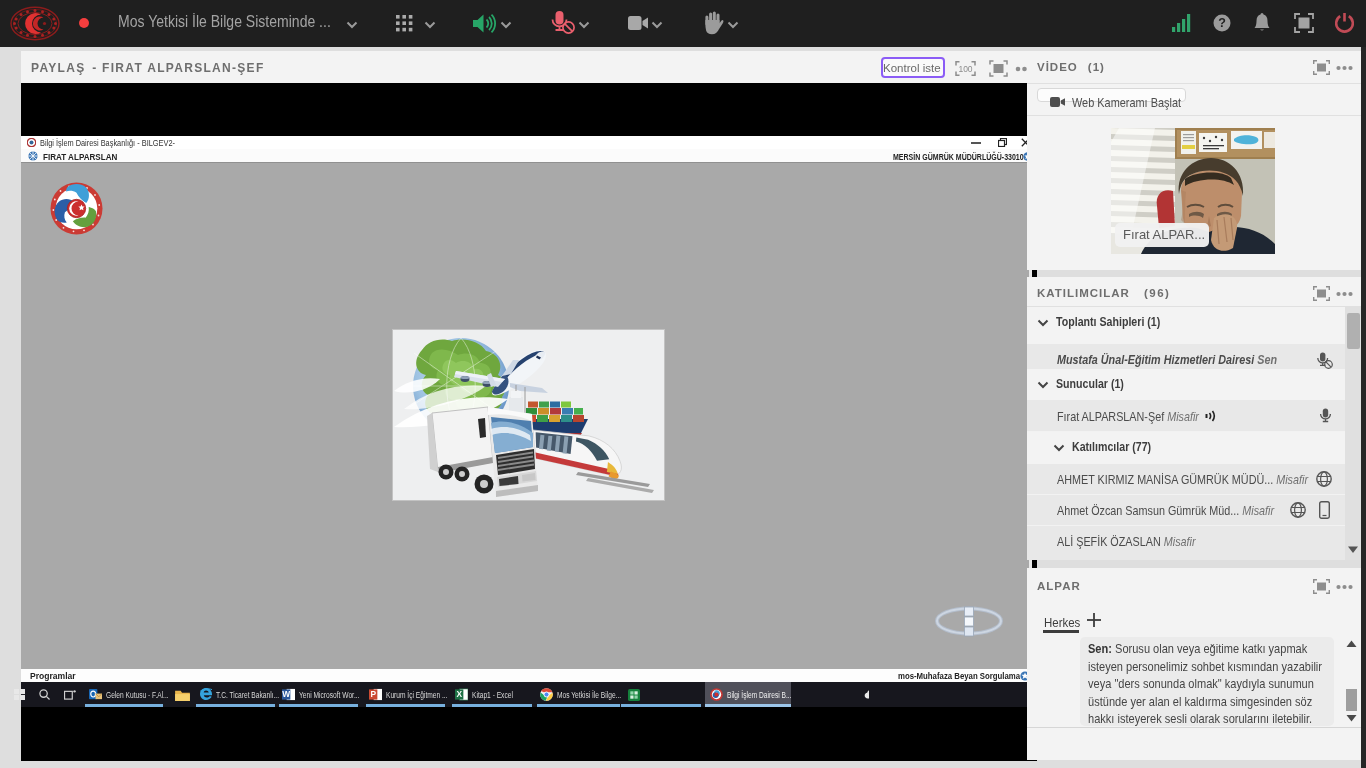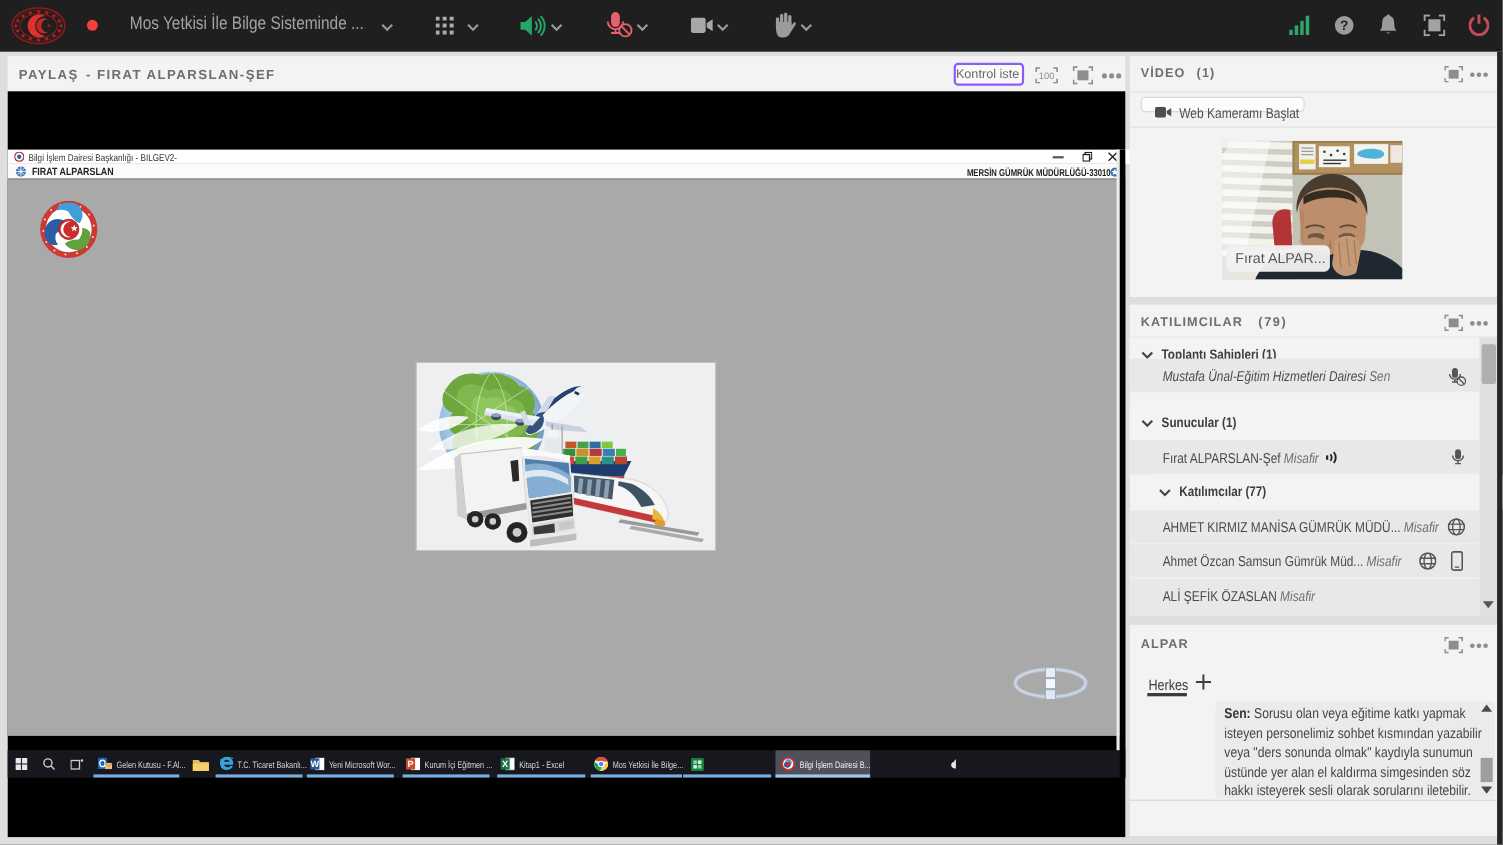--- a/index.html
+++ b/index.html
@@ -5,21 +5,21 @@
   * { margin:0; padding:0; box-sizing:border-box; }
   html,body { width:1366px; height:768px; overflow:hidden; }
   body { font-family:"Liberation Sans", sans-serif; background:#dedede; position:relative; }
   .abs { position:absolute; }
   .sx { transform-origin:left top; white-space:nowrap; }
   #topbar { left:0; top:0; width:1366px; height:47px; background:#1f1f1f; }
   #title { left:118px; top:12px; font-size:16.5px; color:#a3a3a3; transform:scaleX(0.85); }
   .chev { width:12px; height:12px; }
   .pod { background:#f3f3f3; }
   .podtitle { position:absolute; left:10px; top:10px; font-size:11.5px; font-weight:bold; color:#6e6e6e; letter-spacing:1px; white-space:nowrap; }
-  #share { left:7px; top:51px; width:1016px; height:710px;padding-left:30px; }
+  #share { left:21px; top:51px; width:1016px; height:710px;padding-left:30px; }
   #sharecontent { left:0; top:32px; width:1016px; height:678px; background:#000; }
   #kontrol { left:860px; top:6px; width:64px; height:21px; border:2px solid #8b5cf6; border-radius:4px; background:#fafafa; color:#6a6a6a; font-size:11.5px; line-height:19px; }
   #desktop { left:0; top:53px; width:1016px; height:571px; }
   #wtitle { left:0; top:0; width:1192px; height:13px; background:#ffffff; }
   #wbar2 { left:0; top:13px; width:1016px; height:14px; background:#fbfbfb; border-bottom:1px solid #909090; }
   #wgray { left:0; top:27px; width:1016px; height:506px; background:#a9a9a9; }
   #wprog { left:0; top:533px; width:1016px; height:13px; background:#fdfdfd; }
   #wtask { left:0; top:546px; width:1016px; height:25px; background:#17171e; }
   .tbtxt { position:absolute; top:7.5px; font-size:8.5px; color:#d8d8d8; white-space:nowrap; transform:scaleX(0.78); transform-origin:left top; }
   .strip { position:absolute; bottom:0; height:3.5px; background:#77b0de; }
@@ -347,20 +347,28 @@
             <path d="M104 162 L146 156 L146 162 L104 168 Z" fill="#bdbdbd"></path>
           </g>
         </svg>
 
         <svg class="abs" style="left:912px; top:441px;" width="72" height="36" viewBox="0 0 72 36">
           <ellipse cx="36" cy="17" rx="32" ry="12.5" fill="none" stroke="#b3bdcb" stroke-width="4"></ellipse>
           <ellipse cx="36" cy="17" rx="32" ry="12.5" fill="none" stroke="#cdd6e2" stroke-width="2"></ellipse>
           <rect x="31.5" y="3" width="9" height="9" fill="#e8eef7" stroke="#9aa7b8" stroke-width="0.8"></rect>
           <rect x="31.5" y="13" width="9" height="9" fill="#f5f8fc" stroke="#9aa7b8" stroke-width="0.8"></rect>
           <rect x="31.5" y="23" width="9" height="9" fill="#dfe7f2" stroke="#9aa7b8" stroke-width="0.8"></rect>
+        </svg>
+      </div>
+      <div id="wprog" class="abs">
+        <div class="abs sx" style="left:9px; top:1px; font-size:9.5px; font-weight:bold; color:#222; transform:scaleX(0.9);">Programlar</div>
+        <div class="abs sx" style="left:877px; top:1px; font-size:9.5px; font-weight:bold; color:#222; transform:scaleX(0.82);">mos-Muhafaza Beyan Sorgulama</div>
+        <svg class="abs" style="left:999px; top:1.5px;" width="10" height="10" viewBox="0 0 10 10">
+          <circle cx="5" cy="5" r="4.6" fill="#3a75b5"></circle>
+          <path d="M5 1.5 L6 3.8 L8.5 3.8 L6.6 5.5 L7.4 8 L5 6.6 L2.6 8 L3.4 5.5 L1.5 3.8 L4 3.8 Z" fill="#fff"></path>
         </svg>
       </div>
       <div id="wtask" class="abs"></div>
       <div class="abs" style="left:1008px; top:0; width:3px; height:546px; background:#e9e9e9;"></div>
       <div class="abs" style="left:1011px; top:0; width:5px; height:571px; background:#000;"></div>
     </div>
   </div>
 </div>
 
 <div class="abs" style="left:5px; top:682px; width:864px; height:25px; overflow:hidden;">
@@ -546,21 +554,21 @@
     </g>
     <path d="M30 126 C38 108 56 98 86 100 L98 104 C122 94 148 100 164 116 L164 126 Z" fill="#1f2733"></path>
     <path d="M103 90 C116 82 127 88 126 100 L122 120 C112 126 102 122 100 112 Z" fill="#c49a76"></path>
     <path d="M106 92 L108 116 M113 89 L116 114 M120 90 L122 112" stroke="#a87c5c" stroke-width="1.2" fill="none"></path>
     <rect x="4" y="95" width="94" height="24" rx="5" fill="#f1f1f1" opacity="0.96"></rect>
     <text x="12" y="111" font-size="13" fill="#5a5a5a" font-family="Liberation Sans">Fırat ALPAR...</text>
   </svg>
 </div>
 
 <div id="parts" class="pod abs">
-  <div class="podtitle">KATILIMCILAR<span style="margin-left:14px; letter-spacing:1.5px;">(79)</span></div>
+  <div class="podtitle">KATILIMCILAR<span style="margin-left:14px; letter-spacing:1.5px;">(96)</span></div>
   <svg class="abs" style="left:286px; top:9px;" width="17" height="15" viewBox="0 0 17 15">
     <rect x="4" y="3.5" width="9" height="8" fill="#8d8d8d"></rect>
     <g stroke="#8d8d8d" stroke-width="1.4" fill="none">
       <path d="M4 0.7 L0.7 0.7 L0.7 4"></path>
         <path d="M13 0.7 L16.3 0.7 L16.3 4"></path>
         <path d="M16.3 11 L16.3 14.3 L13 14.3"></path>
         <path d="M4 14.3 L0.7 14.3 L0.7 11"></path>
     </g>
   </svg>
   <svg class="abs" style="left:309px; top:14px;" width="17" height="6" viewBox="0 0 17 6">
@@ -568,21 +576,21 @@
       <circle cx="8.5" cy="3" r="2.1" fill="#8d8d8d"></circle>
       <circle cx="14.5" cy="3" r="2.1" fill="#8d8d8d"></circle>
   </svg>
   <div class="hsep" style="top:29px;"></div>
   <div class="grow" style="top:30px;padding-left:48px;">
     <svg class="abs chev" style="left:10px; top:10px;" viewBox="0 0 12 12">
         <path d="M1.5 3.5 L6 8 L10.5 3.5" fill="none" stroke="#444" stroke-width="2"></path>
       </svg>
     <div class="gtxt">Toplantı Sahipleri (1)</div>
   </div>
-  <div class="prow" style="top:49px;">
+  <div class="prow" style="top:67px;font-weight:bold;">
     <div class="ptxt" style="font-style:italic;">Mustafa Ünal-Eğitim Hizmetleri Dairesi <span class="mis">Sen</span></div>
     <svg class="abs" style="left:289px; top:8px;" width="17" height="17" viewBox="0 0 17 17">
       <rect x="4" y="0.5" width="5.4" height="9" rx="2.7" fill="#555"></rect>
       <path d="M1.8 6 A 4.9 4.9 0 0 0 11.6 6 M6.7 10.9 L6.7 13.3 M4 13.3 L9.4 13.3" fill="none" stroke="#555" stroke-width="1.3"></path>
       <circle cx="12.5" cy="12.5" r="3.8" fill="none" stroke="#555" stroke-width="1.2"></circle>
       <line x1="9.9" y1="9.9" x2="15.1" y2="15.1" stroke="#555" stroke-width="1.2"></line>
     </svg>
   </div>
   <div class="grow" style="top:92px;">
     <svg class="abs chev" style="left:10px; top:10px;" viewBox="0 0 12 12">
@@ -653,21 +661,21 @@
     <circle cx="2.5" cy="3" r="2.1" fill="#8d8d8d"></circle>
       <circle cx="8.5" cy="3" r="2.1" fill="#8d8d8d"></circle>
       <circle cx="14.5" cy="3" r="2.1" fill="#8d8d8d"></circle>
   </svg>
   <div class="abs sx" style="left:17px; top:47px; font-size:13.5px; color:#3c3c3c; transform:scaleX(0.85);">Herkes</div>
   <div class="abs" style="left:16px; top:62px; width:36px; height:3px; background:#3c3c3c;"></div>
   <svg class="abs" style="left:60px; top:45px;" width="14" height="14" viewBox="0 0 14 14">
     <line x1="7" y1="0" x2="7" y2="14" stroke="#3c3c3c" stroke-width="1.8"></line>
     <line x1="0" y1="7" x2="14" y2="7" stroke="#3c3c3c" stroke-width="1.8"></line>
   </svg>
-  <div class="abs" style="left:53px; top:69px; width:254px; height:89px; background:#ebebeb; border-radius:5px;margin-left:25px;">
+  <div class="abs" style="left:53px; top:69px; width:254px; height:89px; background:#ebebeb; border-radius:5px;">
     <div class="abs sx" style="left:8px; top:3px; font-size:13px; line-height:17.6px; color:#454545; transform:scaleX(0.85);"><b style="color:#333;">Sen:</b> Sorusu olan veya eğitime katkı yapmak<br>isteyen personelimiz sohbet kısmından yazabilir<br>veya "ders sonunda olmak" kaydıyla sunumun<br>üstünde yer alan el kaldırma simgesinden söz<br>hakkı isteyerek sesli olarak sorularını iletebilir.</div>
   </div>
   <div class="abs" style="left:318px; top:69px; width:13px; height:89px;">
     <svg class="abs" style="left:1px; top:3px;" width="11" height="8" viewBox="0 0 11 8">
         <path d="M0.5 7 L10.5 7 L5.5 0.5 Z" fill="#4a4a4a"></path>
       </svg>
     <div class="abs" style="left:1px; top:52px; width:11px; height:22px; background:#9e9e9e;"></div>
     <svg class="abs" style="left:1px; top:77px;" width="11" height="8" viewBox="0 0 11 8">
         <path d="M0.5 1 L10.5 1 L5.5 7.5 Z" fill="#4a4a4a"></path>
       </svg>

